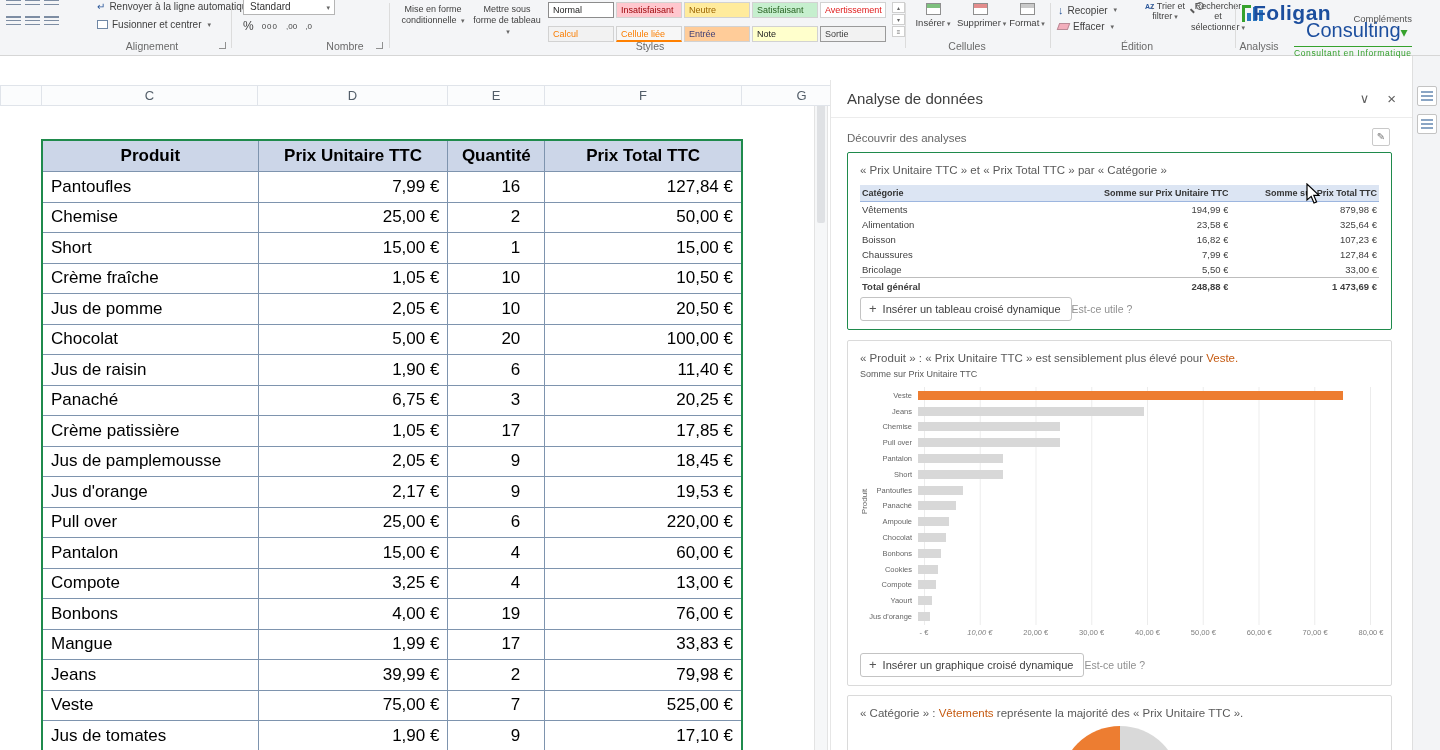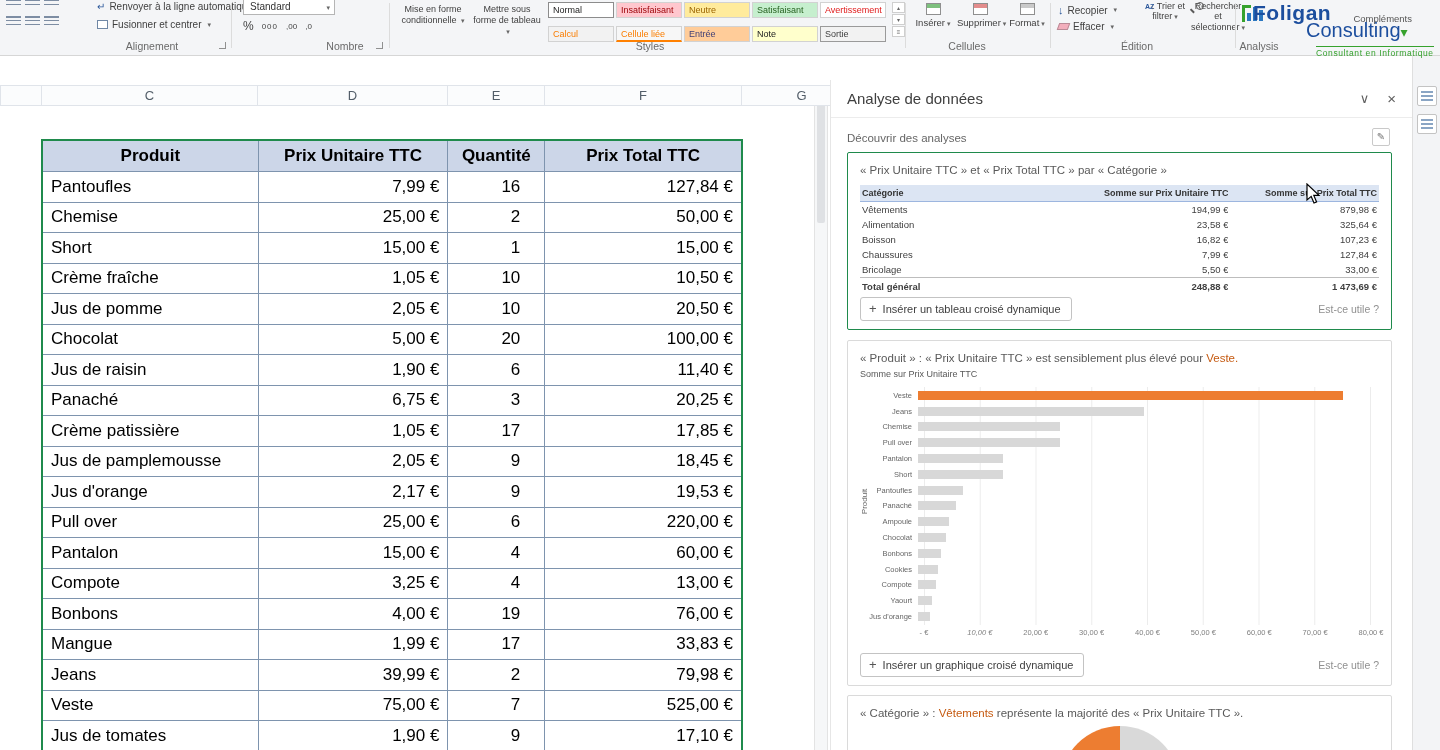--- a/index.html
+++ b/index.html
@@ -48,21 +48,21 @@
 .find-ic{margin:0 auto 1px;width:13px;height:13px;position:relative}
 .find-ic .lens{position:absolute;left:1px;top:1px;width:8px;height:8px;border:1.5px solid #5a5a5a;border-radius:50%}
 .find-ic .handle{position:absolute;right:0;bottom:0;width:5px;height:1.5px;background:#5a5a5a;transform:rotate(45deg)}
 .ana-ic{position:absolute;left:1247px;top:3px;width:22px;height:18px;display:flex;align-items:flex-end;gap:2px}
 .ana-ic i{display:block;width:4px;background:#2b77c0}
 #logo{position:absolute;right:4px;top:1px;width:200px;height:60px;z-index:8;text-align:left}
 #logo .l1{font-size:21px;font-weight:bold;color:#1C4E9E;letter-spacing:.5px;margin-left:6px}
 #logo .l1 .brk{display:inline-block;width:9px;height:17px;border-left:3px solid #36A22D;border-top:3px solid #36A22D;margin-right:2px;vertical-align:-2px}
 #logo .l2{font-size:20px;font-weight:normal;color:#1C4E9E;margin-left:70px;margin-top:-6px}
 #logo .l2 .arr{color:#36A22D;font-size:14px}
-#logo .l3{font-size:8.5px;color:#36A22D;letter-spacing:.6px;margin-left:80px;border-top:1.5px solid #36A22D;padding-top:1px;display:inline-block}
+#logo .l3{font-size:8.5px;color:#36A22D;letter-spacing:.6px;margin-left:58px;border-top:1.5px solid #36A22D;padding-top:1px;display:inline-block}
 .addins{position:absolute;right:28px;top:13px;font-size:9.5px;color:#555}
 
 
 #colheads{position:absolute;left:0;top:85px;height:21px;display:flex;z-index:1}
 .ch{border:1px solid #e0e4ea;border-left:none;background:#fbfcfd;font-size:13px;color:#535e69;display:flex;align-items:center;justify-content:center}
 .ch.stub{width:42px;border-left:1px solid #e0e4ea}
 #xltable{position:absolute;left:42px;top:140px;width:700px;outline:2px solid #1F8A4C;outline-offset:-1px;border-left:1px solid #7e94ae;border-top:1px solid #7e94ae;background:#fff;z-index:1}
 .trow{display:flex;height:30.5px}
 .trow.thead{height:31px}
 .tcell{border-right:1px solid #7e94ae;border-bottom:1px solid #7e94ae;display:flex;align-items:center;font-size:17px;color:#000;overflow:hidden;white-space:nowrap}
@@ -91,21 +91,21 @@
 .hl-orange{color:#C55A11}
 .pivot{margin-top:8px;width:100%}
 .prow{display:flex;height:15px;align-items:center}
 .prow.phdr{height:17px;background:#DCE5F3;border-bottom:1px solid #9DB6DF;font-weight:bold}
 .prow.ptotal{height:17px;font-weight:bold;border-top:1px solid #bdbdbd}
 .pcol{font-size:9.5px;color:#404040;white-space:nowrap;overflow:hidden}
 .phdr .pcol{font-size:9px;color:#333}
 .pcol0{width:42%;text-align:left;padding-left:2px}
 .pcol1{width:29%;text-align:right}
 .pcol2{width:29%;text-align:right;padding-right:2px}
-.cfoot{position:absolute;left:12px;right:12px;bottom:8px;display:flex;align-items:center;justify-content:space-between}
+.cfoot{position:absolute;left:12px;right:12px;bottom:8px;display:flex;align-items:center;}
 .card-btn{display:inline-flex;align-items:center;border:1px solid #c3c3c3;border-radius:3px;background:#fff;font-size:11px;color:#404040;padding:3px 10px 4px 8px;cursor:pointer}
 .plus-icon::before{content:"+";margin-right:6px;font-size:13px;color:#555}
 .helpful{font-size:10.5px;color:#909090}
 .sub{font-size:9px;color:#595959;margin-top:4px}
 .chart{position:relative;margin-top:8px;height:256px}
 .grid{position:absolute;left:64px;right:8px;top:0;height:238px;background-image:linear-gradient(to right,#ececec 1px,transparent 1px);background-size:12.5% 100%;border-right:1px solid #ececec}
 .crows{position:relative;padding-right:8px}
 .crow{display:flex;align-items:center;height:15.8px}
 .clab{width:58px;text-align:right;padding-right:6px;font-size:7.5px;color:#666;white-space:nowrap;overflow:hidden}
 .chold{flex:1;height:9px;position:relative}

